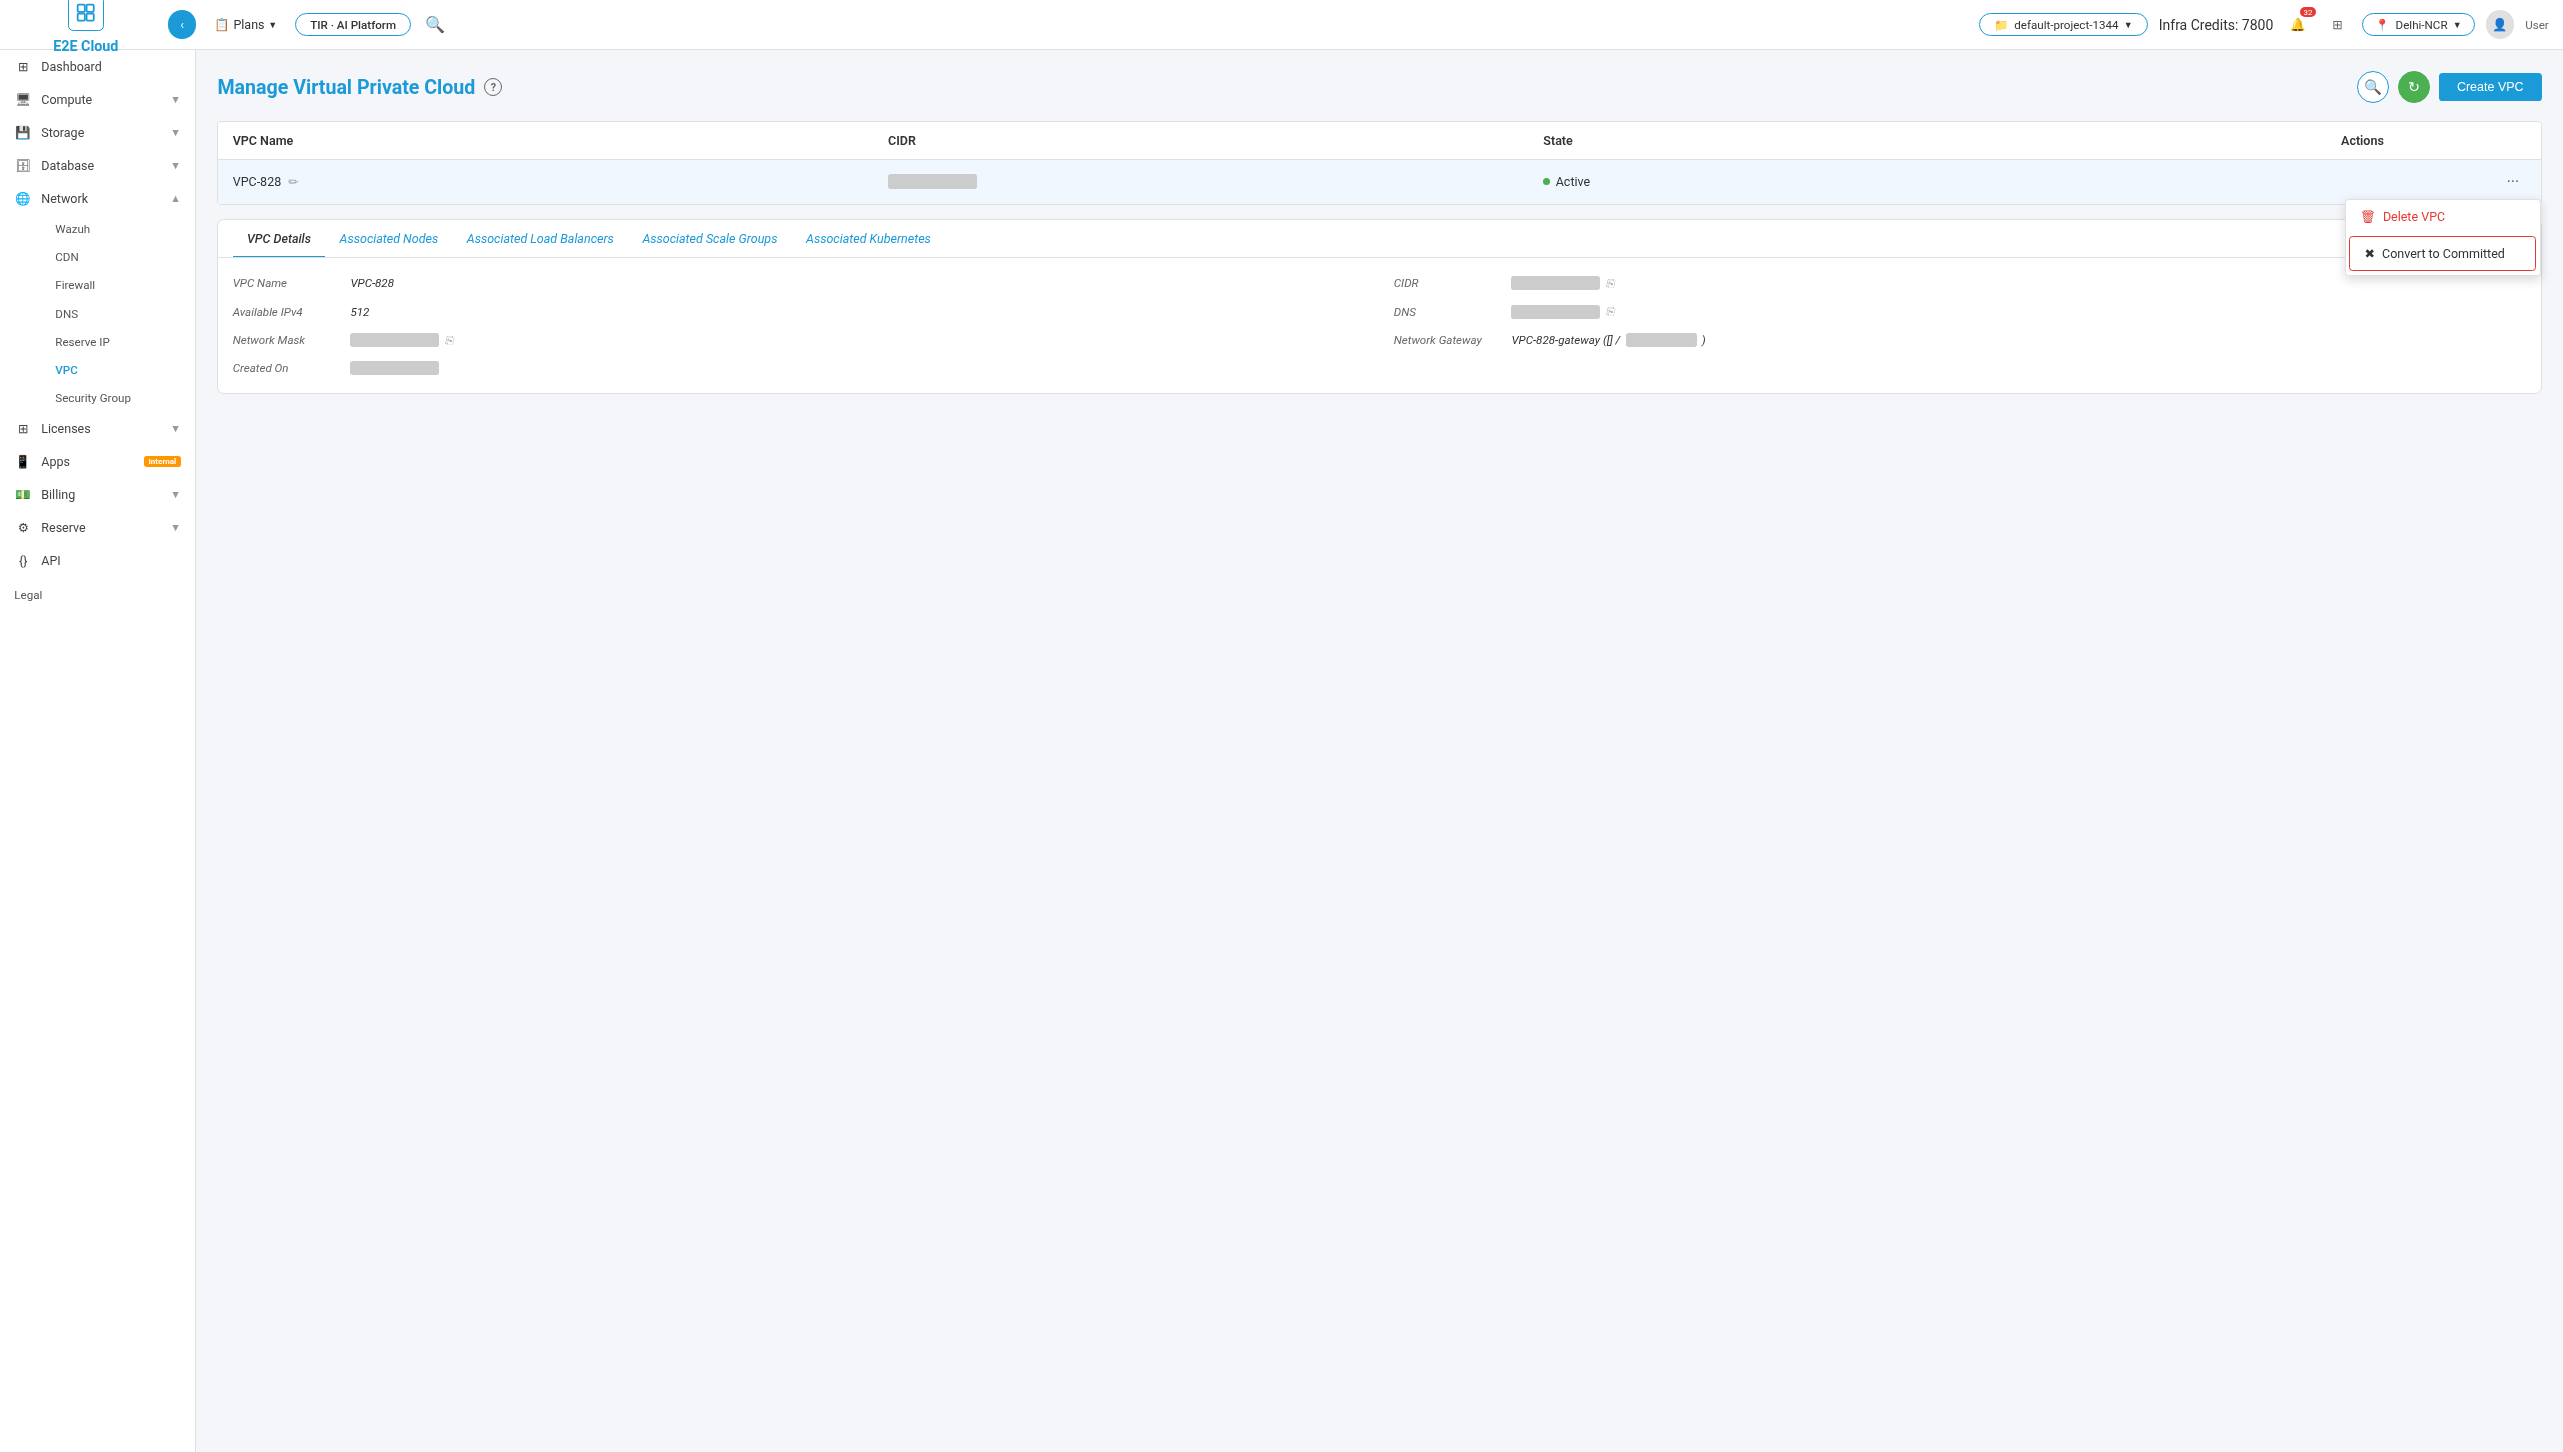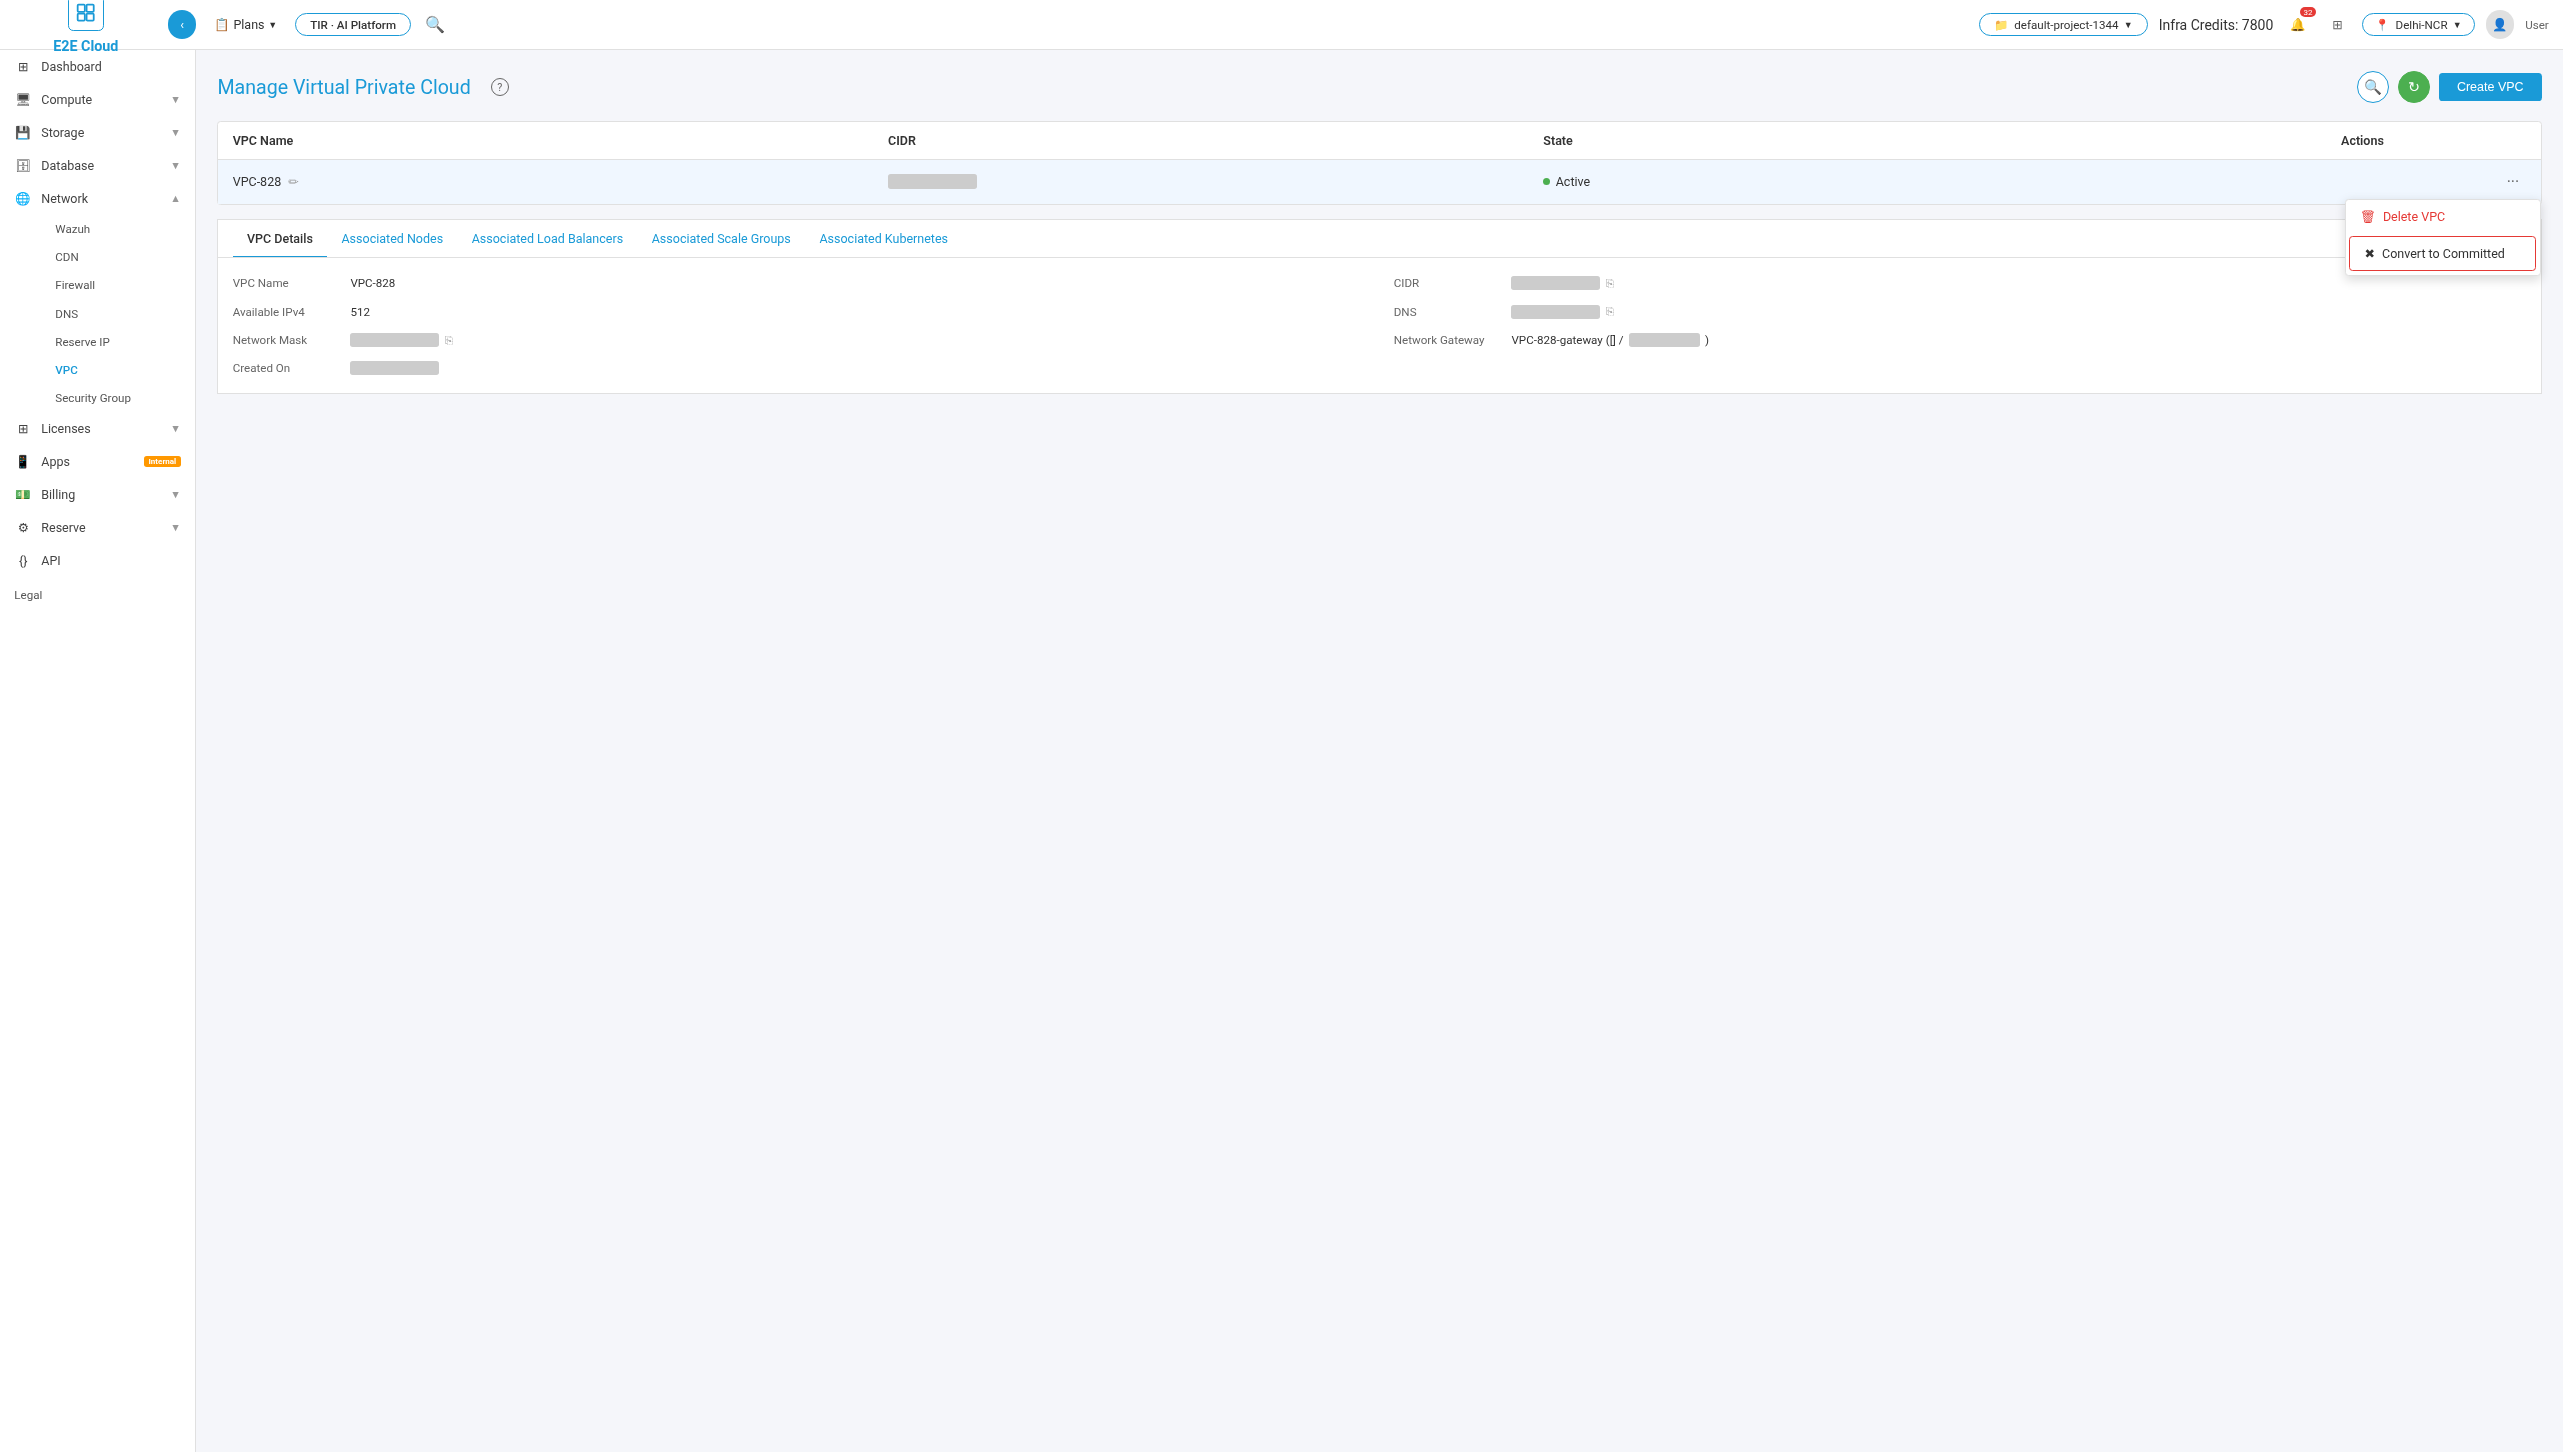--- a/index.html
+++ b/index.html
@@ -41,21 +41,21 @@
     .sidebar-sub { padding-left: 41px; }
     .sidebar-sub-item { padding: 7.1px 14.3px; cursor: pointer; color: #555; font-size: 11.6px; }
     .sidebar-sub-item.active { color: #1a9ad7; font-weight: 500; }
     .internal-badge { background: #ff9800; color: #fff; font-size: 8px; padding: 0.9px 4.5px; border-radius: 2.7px; margin-left: 3.6px; font-weight: bold; }
 
     
     .main { margin-left: 196px; flex: 1; padding: 21.4px; }
 
     
     .page-header { display: flex; align-items: center; justify-content: space-between; margin-bottom: 18px; }
-    .page-title { font-size: 19.6px; font-weight: 400; color: #1a9ad7; display: flex; align-items: center; gap: 20px; }
+    .page-title { font-size: 19.6px; font-weight: 700; color: #1a9ad7; display: flex; align-items: center; gap: 9px; }
     .help-icon { width: 18px; height: 18px; border: 1.8px solid #666; border-radius: 50%; display: flex; align-items: center; justify-content: center; font-size: 10.7px; color: #666; }
     .page-actions { display: flex; align-items: center; gap: 9px; }
     .icon-btn { width: 32px; height: 32px; border: 1.8px solid #1a9ad7; border-radius: 50%; display: flex; align-items: center; justify-content: center; cursor: pointer; color: #1a9ad7; font-size: 14.3px; background: #fff; }
     .icon-btn.green { background: #4caf50; border-color: #4caf50; color: #fff; }
     .create-btn { background: #1a9ad7; color: #fff; border: none; border-radius: 3.6px; padding: 7.1px 18px; font-size: 12.5px; cursor: pointer; font-weight: 500; }
 
     
     .filter-row { margin-bottom: 14.3px; }
     .filter-select { border: 0.9px solid #ccc; border-radius: 3.6px; padding: 7.1px 32px 7.1px 10.7px; font-size: 12.5px; color: #666; background: #fff; cursor: pointer; appearance: none; width: 160px; }
     .filter-wrap { position: relative; display: inline-block; }
@@ -73,21 +73,21 @@
     .more-btn { cursor: pointer; font-size: 16px; color: #666; padding: 1.8px 7.1px; }
 
     
     .dropdown-menu { position: absolute; right: 0; top: 39px; background: #fff; border: 0.9px solid #e0e0e0; border-radius: 3.6px; box-shadow: 0 3.6px 10.7px rgba(0,0,0,0.15); z-index: 50; min-width: 196px; }
     .dropdown-item { display: flex; align-items: center; gap: 7.1px; padding: 9px 14.3px; cursor: pointer; font-size: 12.5px; color: #333; }
     .dropdown-item.delete { color: #e53935; }
     .dropdown-item.convert { border: 1.8px solid #e53935; border-radius: 3.6px; margin: 3.6px; color: #333; }
     .delete-icon-red { color: #e53935; }
 
     
-    .tabs-container { background: #fff; border: 0.9px solid #e0e0e0; border-radius: 0; margin-top: 14.3px; }
+    .tabs-container { background: #fff; border: 0.9px solid #e0e0e0; border-radius: 7px; margin-top: 14.3px; font-style: italic; }
     .tabs-header { display: flex; border-bottom: 0.9px solid #e0e0e0; padding: 0 14.3px; }
     .tab { padding: 10.7px 14.3px; cursor: pointer; font-size: 12.5px; color: #1a9ad7; border-bottom: 1.8px solid transparent; white-space: nowrap; }
     .tab.active { color: #333; border-bottom: 1.8px solid #1a9ad7; font-weight: 500; }
     .tab-content { padding: 18px 14.3px; }
     .detail-grid { display: grid; grid-template-columns: 1fr 1fr; gap: 14.3px 28.5px; }
     .detail-row { display: flex; align-items: flex-start; gap: 10.7px; }
     .detail-label { color: #666; font-size: 11.6px; min-width: 107px; }
     .detail-value { font-size: 11.6px; color: #333; display: flex; align-items: center; gap: 5.3px; }
     .copy-icon { cursor: pointer; color: #999; font-size: 10.7px; }
     .blurred { background: #ccc; color: transparent; border-radius: 2.7px; user-select: none; min-width: 89px; display: inline-block; }

